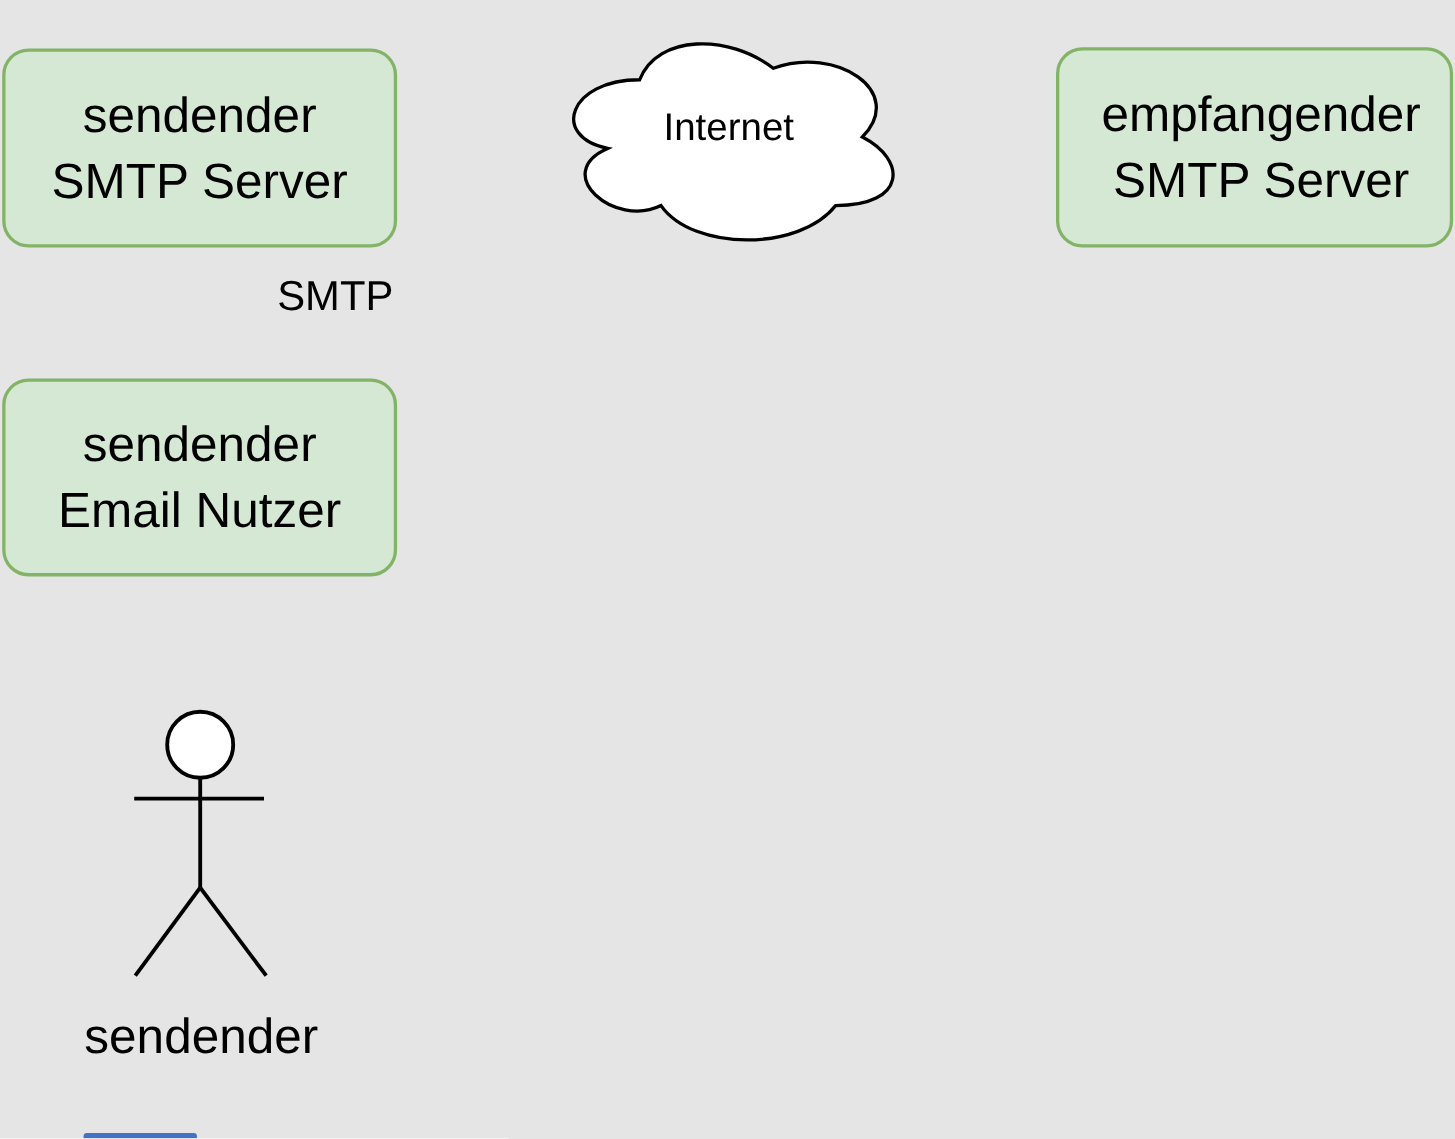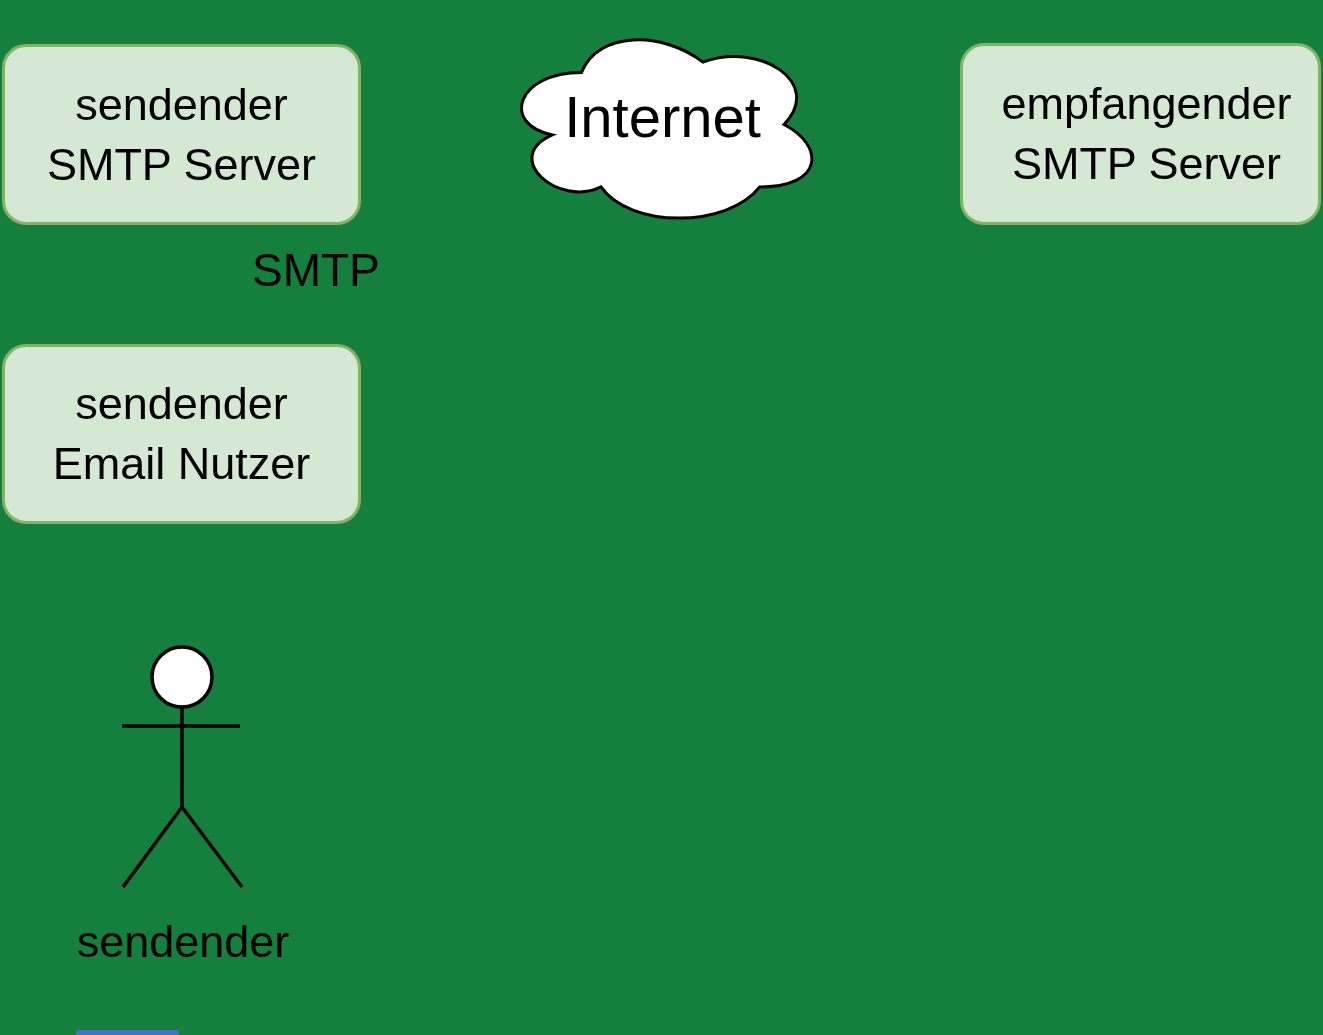--- a/index.html
+++ b/index.html
@@ -1,41 +1,41 @@
 <!DOCTYPE html>
 <html><head>
 <meta charset="utf-8">
 <style>
   html, body { margin:0; padding:0; background:#ffffff; }
   .canvas {
-    position:relative; width:1323px; height:1035px; background:#15803d;
+    position:relative; width:1323px; height:1035px; background:#e5e5e5;
     overflow:hidden; font-family:"Liberation Sans", sans-serif; color:#000000;
   }
   .green-node {
     position:absolute; box-sizing:border-box;
     background:#d5e8d4; border:3px solid #82b366; border-radius:24px;
     display:flex; flex-direction:column; align-items:center; justify-content:center;
     text-align:center; font-size:45px; line-height:60px; cursor:default;
   }
   .node-line { display:block; white-space:nowrap; }
   .box-sender-smtp   { left:2px;   top:44px;  width:359px; height:181px; }
   .box-receiver-smtp { left:960px; top:43px;  width:361px; height:182px;padding-left:12px; }
   .box-email-client  { left:2px;   top:344px; width:359px; height:180px; }
 
   .protocol-label {
     position:absolute; left:252px; top:245px;
-    font-size:46px; line-height:50px; white-space:nowrap;
+    font-size:38px; line-height:50px; white-space:nowrap;
   }
 
   .cloud-wrap { position:absolute; left:497px; top:17px; width:331px; height:214px; }
   .cloud-wrap svg { display:block; }
   .cloud-text {
     position:absolute; left:0; top:0; right:0; bottom:0;
     display:flex; align-items:center; justify-content:center;
-    font-size:58px; padding-bottom:16px;
+    font-size:35px; padding-bottom:16px;
   }
 
   .actor-wrap { position:absolute; left:100px; top:640px; width:165px; height:255px; }
   .actor-label {
     position:absolute; left:0px; top:911px; width:366px;
     text-align:center; font-size:45px; line-height:62px;
   }
 
   .partial-shape {
     position:absolute; left:76px; top:1030px; width:103px; height:5px;

